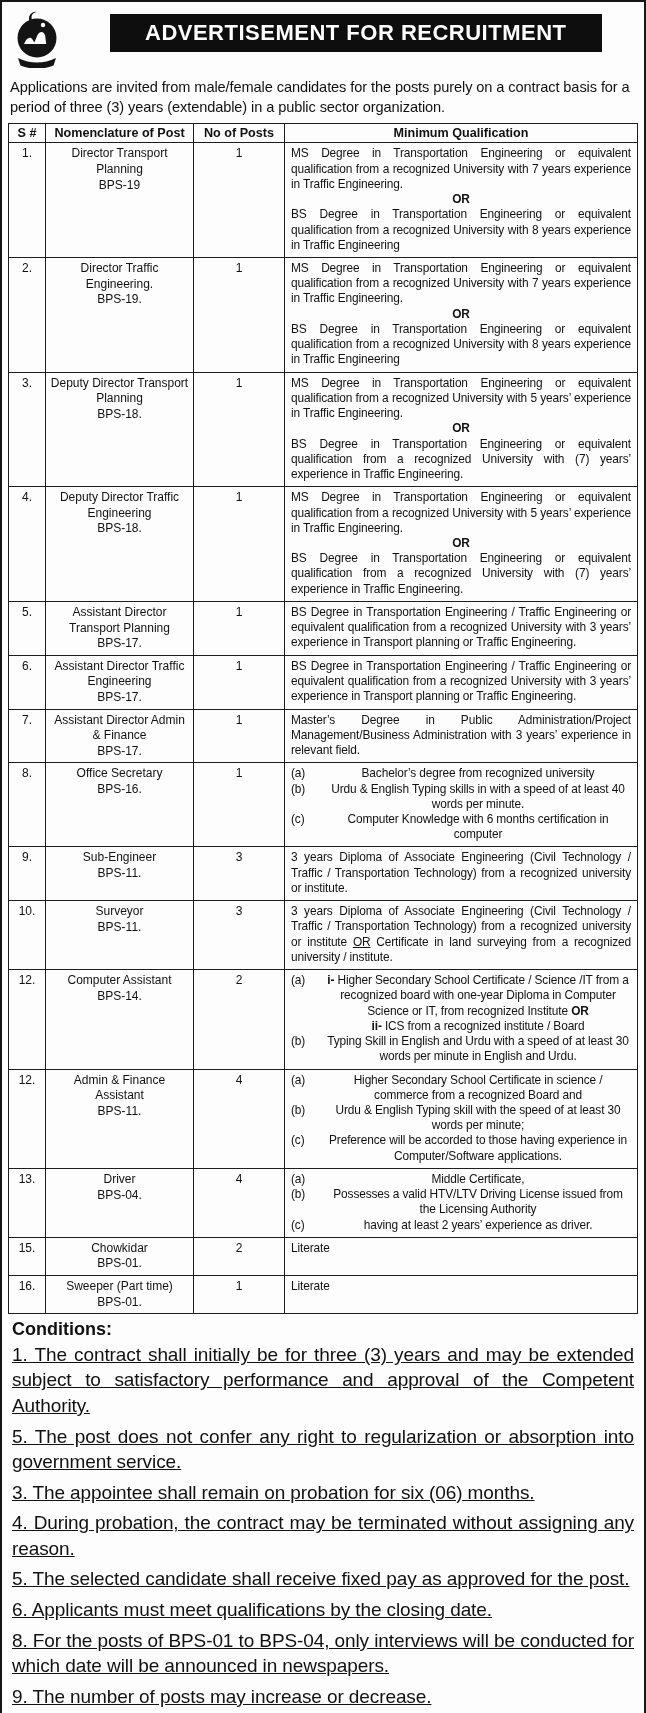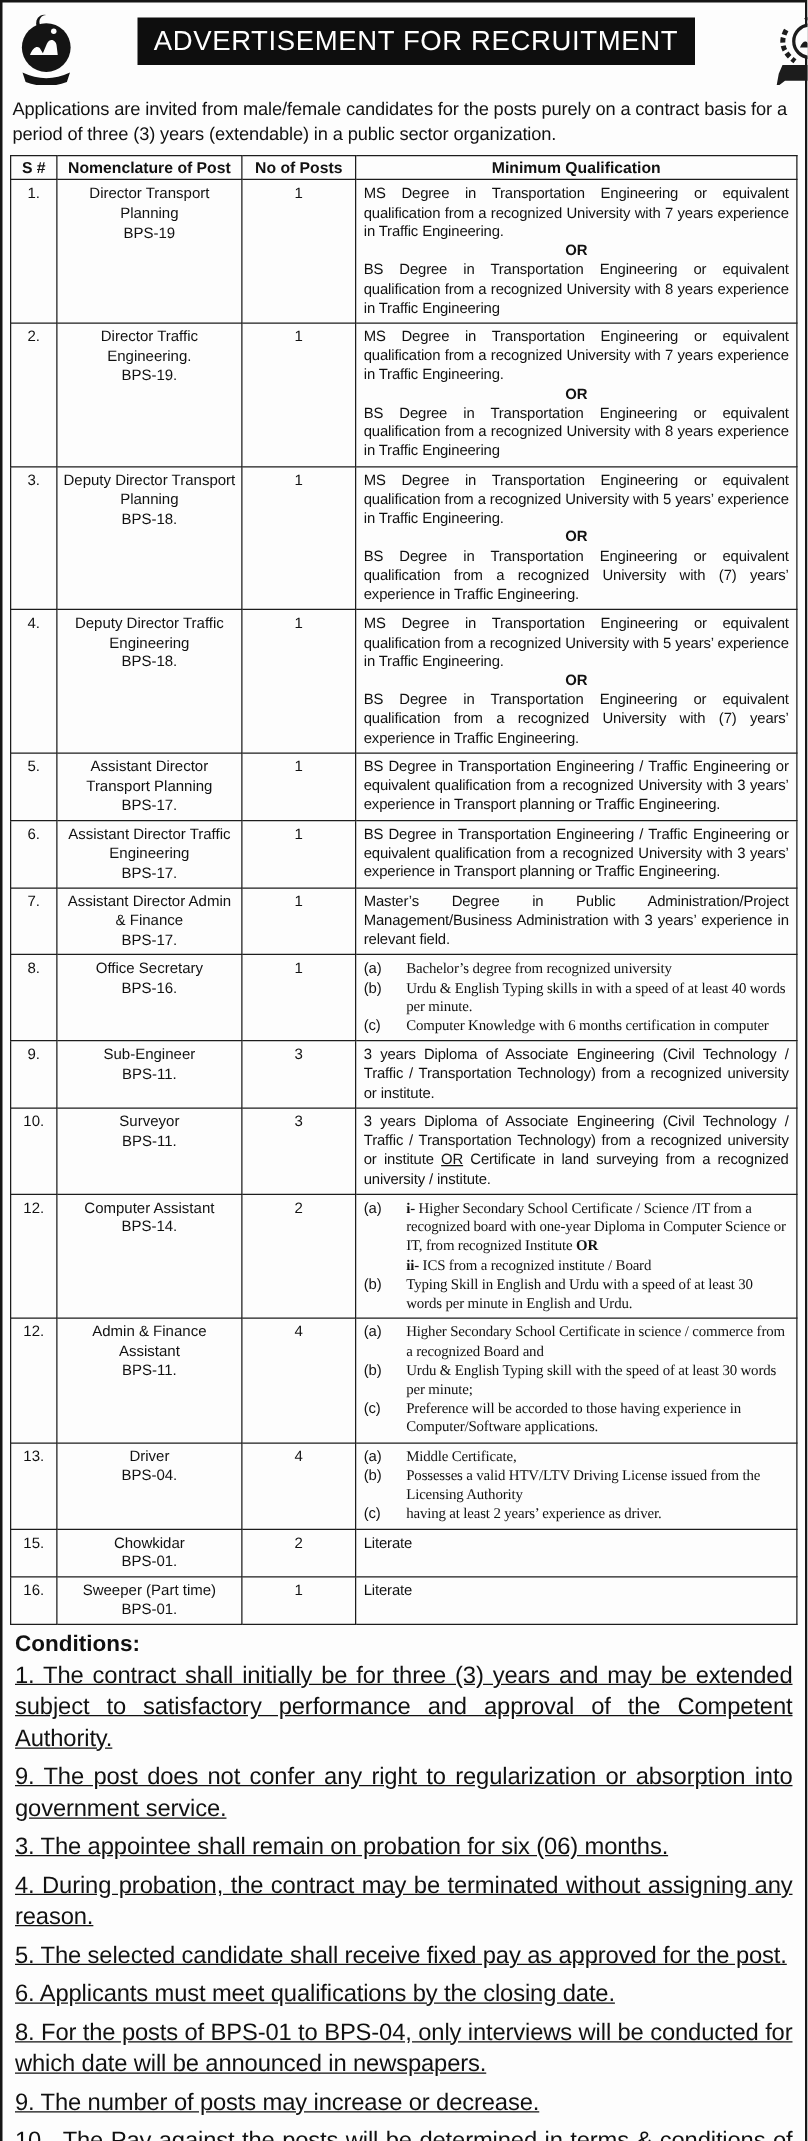--- a/index.html
+++ b/index.html
@@ -8,41 +8,41 @@
   .page {
     width:646px; min-height:1713px; margin:0 auto; background:#fdfdfd;
     border:2px solid #161616; display:flex; flex-direction:column;
   }
   .content { flex:1 1 auto; padding:4px 6px 0 6px; display:flex; flex-direction:column; }
 
   
   .masthead { display:flex; align-items:flex-start; justify-content:space-between; padding:4px 4px 2px 4px; }
   .emblem { flex:0 0 auto; }
   .titlebox {
-    background:#0e0e0e; color:#fff; font-weight:normal; font-size:22px; letter-spacing:.5px;
-    padding:6px 13px; margin:4px 60px 0 48px; white-space:nowrap;
+    background:#0e0e0e; color:#fff; font-weight:bold; font-size:22px; letter-spacing:.5px;
+    padding:6px 35px; margin:4px 60px 0 48px; white-space:nowrap;
   }
   .intro { font-size:14.6px; line-height:1.35; padding:4px 2px 6px 2px; letter-spacing:-0.1px; }
 
   
   table.posts { width:100%; border-collapse:collapse; table-layout:fixed; }
   table.posts th, table.posts td { border:1.6px solid #1d1d1d; vertical-align:top; }
   table.posts th { font-size:12.6px; padding:2px 2px; text-align:center; }
   .c-sno  { width:37px; }
   .c-post { width:148px; }
   .c-count{ width:91px; }
   td.cell-sno  { text-align:center; font-size:12px; padding:3px 2px; }
   td.cell-post { text-align:center; font-size:12px; padding:3px 4px; line-height:1.3; }
   td.cell-count{ text-align:center; font-size:12px; padding:3px 2px; }
   td.cell-qual { font-size:11.9px; padding:3px 6px 4px 6px; line-height:1.28; letter-spacing:-0.12px; }
   .qpara { text-align:justify; }
   .qor   { text-align:center; font-weight:bold; }
   .qitem { display:flex; }
   .qlabel{ flex:0 0 34px; }
-  .qtext { flex:1 1 auto; text-align:left;font-family:Liberation Serif, serif; }
+  .qtext { flex:1 1 auto; text-align:center; }
   .post-name, .post-bps { display:block; }
 
   
   .conditions { padding:5px 4px 4px 4px; }
   .conditions h2 { font-size:18px; margin-bottom:2px; }
   .cond { font-size:19px; line-height:1.33; margin-bottom:5.5px; text-align:justify; letter-spacing:-0.1px;text-decoration:underline; }
 </style>
 </head>
 <body>
 
@@ -309,21 +309,21 @@
               <div class="qpara">Literate</div>
             </td>
           </tr>
         </tbody>
     </table>
 
     <section class="conditions">
       <h2>Conditions:</h2>
       <div>
           <p class="cond">1. The contract shall initially be for three (3) years and may be extended subject to satisfactory performance and approval of the Competent Authority.</p>
-          <p class="cond">9. The post does not confer any right to regularization or absorption into government service.</p>
+          <p class="cond">5. The post does not confer any right to regularization or absorption into government service.</p>
           <p class="cond">3. The appointee shall remain on probation for six (06) months.</p>
           <p class="cond">4. During probation, the contract may be terminated without assigning any reason.</p>
           <p class="cond">5. The selected candidate shall receive fixed pay as approved for the post.</p>
           <p class="cond">6. Applicants must meet qualifications by the closing date.</p>
           <p class="cond">8. For the posts of BPS-01 to BPS-04, only interviews will be conducted for which date will be announced in newspapers.</p>
           <p class="cond">9. The number of posts may increase or decrease.</p>
           <p class="cond">10.&nbsp;&nbsp;The Pay against the posts will be determined in terms &amp; conditions of the service.</p>
           <p class="cond">11.&nbsp;&nbsp;The applications may be sent to / submitted in <b>P.O. Box No. 305 GPO Quetta.</b></p>
         </div>
 

